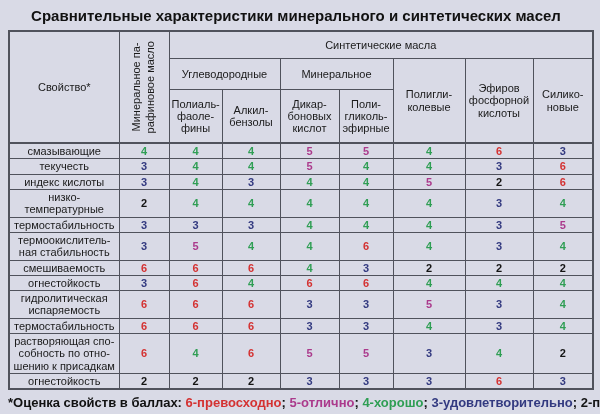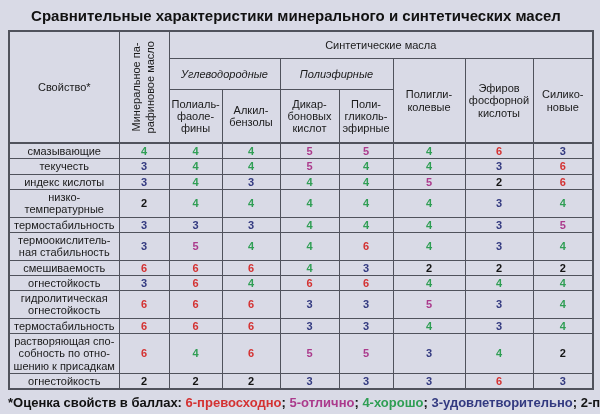--- a/index.html
+++ b/index.html
@@ -30,21 +30,21 @@
     border:1px solid #50525c;
     text-align:center;
     vertical-align:middle;
     padding:1px 2px;
     font-size:11px;
     line-height:1.12;
   }
   table.oil{border:2px solid #50525c;}
   .hdr{white-space:pre-line;}
   .synth-head{height:24px;border-radius:12px;}
-  .group-head{height:28px;font-style:italic;}
+  .group-head{height:28px;}
   .col-head{height:50px;}
   .hdr-bottom{border-bottom:2px solid #50525c !important;}
   .mineral-head div{
     writing-mode:vertical-rl;
     transform:rotate(180deg);
     white-space:pre-line;
     margin:0 auto;
     line-height:1.25;
     font-size:11px;
   }
@@ -81,21 +81,21 @@
       <tr>
         <td rowspan="3" class="hdr hdr-bottom">Свойство*</td>
         <td rowspan="3" class="mineral-head hdr-bottom">
           <div>Минеральное па-
 рафиновое масло</div>
         </td>
         <td colspan="7" class="synth-head">Синтетические масла</td>
       </tr>
       <tr>
         <td colspan="2" class="group-head">Углеводородные</td>
-        <td colspan="2" class="group-head">Полиэфирные</td>
+        <td colspan="2" class="group-head">Минеральное</td>
         <td rowspan="2" class="hdr hdr-bottom">Полигли-
 колевые</td>
         <td rowspan="2" class="hdr hdr-bottom">Эфиров
 фосфорной
 кислоты</td>
         <td rowspan="2" class="hdr hdr-bottom">Силико-
 новые</td>
       </tr>
       <tr>
         <td class="hdr col-head hdr-bottom">Полиаль-
@@ -197,21 +197,21 @@
           <td class="score-cell" style="color: rgb(212, 50, 50);">6</td>
           <td class="score-cell" style="color: rgb(47, 158, 84);">4</td>
           <td class="score-cell" style="color: rgb(212, 50, 50);">6</td>
           <td class="score-cell" style="color: rgb(212, 50, 50);">6</td>
           <td class="score-cell" style="color: rgb(47, 158, 84);">4</td>
           <td class="score-cell" style="color: rgb(47, 158, 84);">4</td>
           <td class="score-cell" style="color: rgb(47, 158, 84);">4</td>
         </tr>
         <tr>
           <td class="prop-cell">гидролитическая
-огнестойкость</td>
+испаряемость</td>
           <td class="score-cell" style="color: rgb(212, 50, 50);">6</td>
           <td class="score-cell" style="color: rgb(212, 50, 50);">6</td>
           <td class="score-cell" style="color: rgb(212, 50, 50);">6</td>
           <td class="score-cell" style="color: rgb(51, 58, 128);">3</td>
           <td class="score-cell" style="color: rgb(51, 58, 128);">3</td>
           <td class="score-cell" style="color: rgb(171, 58, 140);">5</td>
           <td class="score-cell" style="color: rgb(51, 58, 128);">3</td>
           <td class="score-cell" style="color: rgb(47, 158, 84);">4</td>
         </tr>
         <tr>

